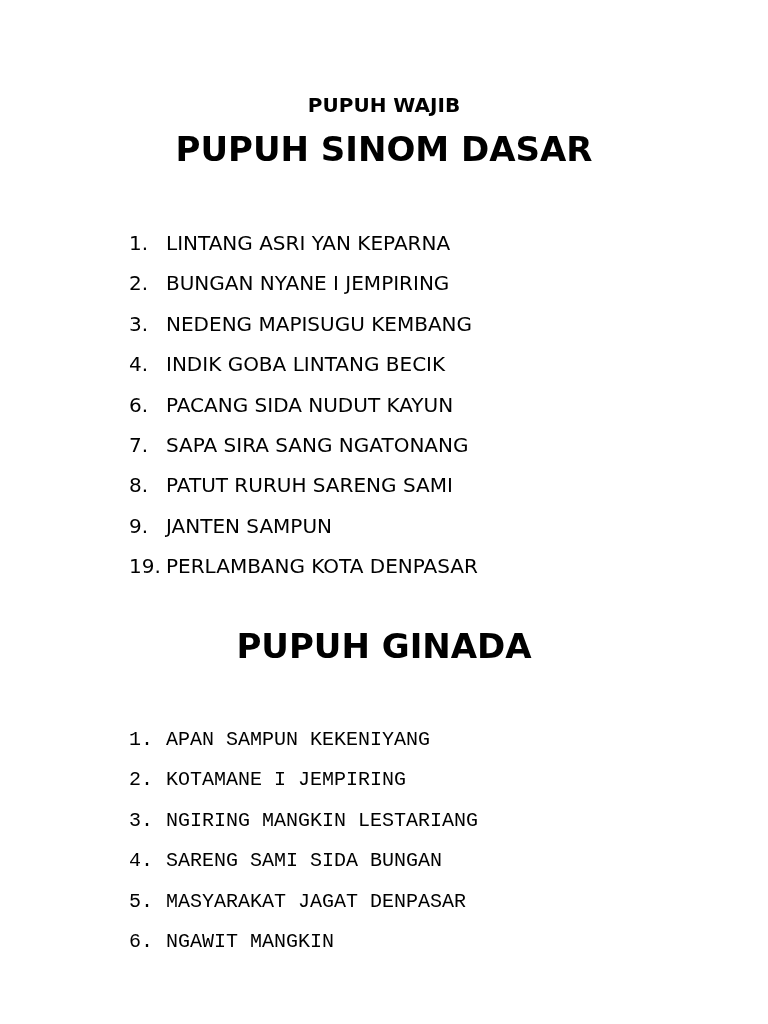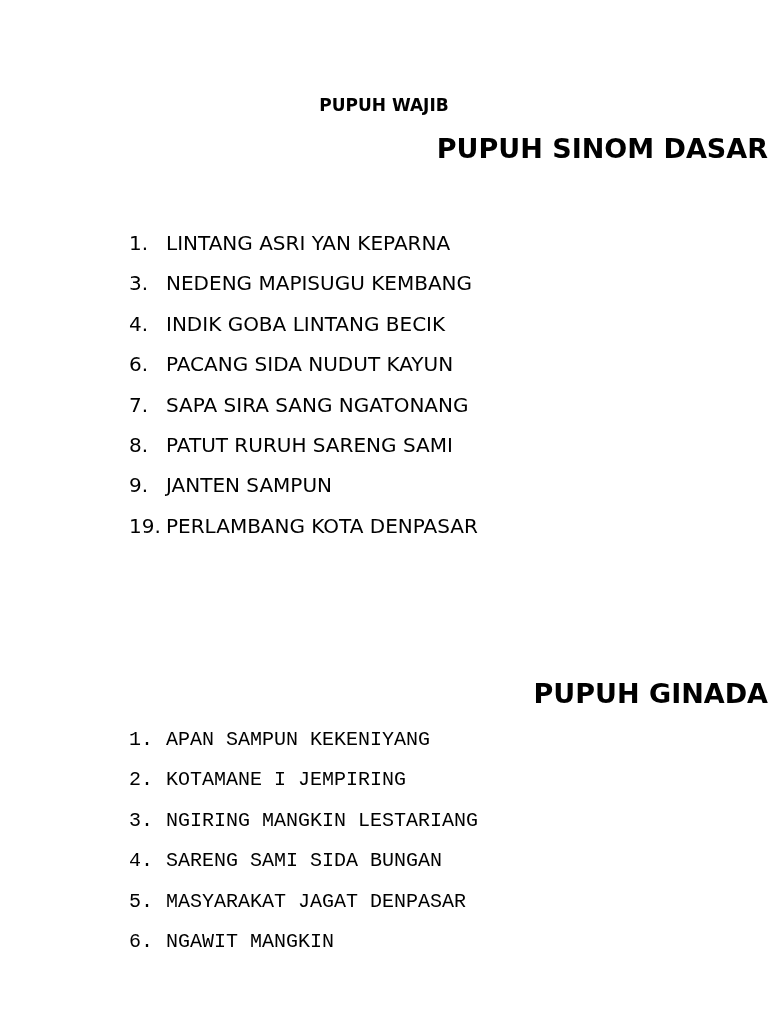--- a/index.html
+++ b/index.html
@@ -25,30 +25,29 @@
       position: absolute;
       left: 0;
       width: 768px;
       text-align: center;
       font-weight: bold;
       white-space: nowrap;
       margin: 0;
     }
     .title-main {
       top: 93px;
-      font-size: 17px;
+      font-size: 20px;
       line-height: 24px;
     }
     .section-title {
-      font-size: 27px;
+      font-size: 34px;
       line-height: 34px;
-      text-align: right;
     }
     .sec1-title { top: 132px; }
-    .sec2-title { top: 629px; margin-top: 48px; }
+    .sec2-title { top: 629px; }
     .list {
       position: absolute;
       left: 129px;
       margin: 0;
       padding: 0;
       list-style: none;
     }
     .list li {
       height: 40.4px;
       font-size: 20px;
@@ -71,20 +70,21 @@
 <body>
 
 <div class="page">
 
   <h1 class="title title-main">PUPUH WAJIB</h1>
 
   <h2 class="title section-title sec1-title">PUPUH SINOM DASAR</h2>
 
   <ol class="list list1">
     <li><span class="num">1.</span><span class="txt">LINTANG ASRI YAN KEPARNA</span></li>
+    <li><span class="num">2.</span><span class="txt">BUNGAN NYANE I JEMPIRING</span></li>
     <li><span class="num">3.</span><span class="txt">NEDENG MAPISUGU KEMBANG</span></li>
     <li><span class="num">4.</span><span class="txt">INDIK GOBA LINTANG BECIK</span></li>
     <li><span class="num">6.</span><span class="txt">PACANG SIDA NUDUT KAYUN</span></li>
     <li><span class="num">7.</span><span class="txt">SAPA SIRA SANG NGATONANG</span></li>
     <li><span class="num">8.</span><span class="txt">PATUT RURUH SARENG SAMI</span></li>
     <li><span class="num">9.</span><span class="txt">JANTEN SAMPUN</span></li>
     <li><span class="num">19.</span><span class="txt">PERLAMBANG KOTA DENPASAR</span></li>
   </ol>
 
   <h2 class="title section-title sec2-title">PUPUH GINADA</h2>

